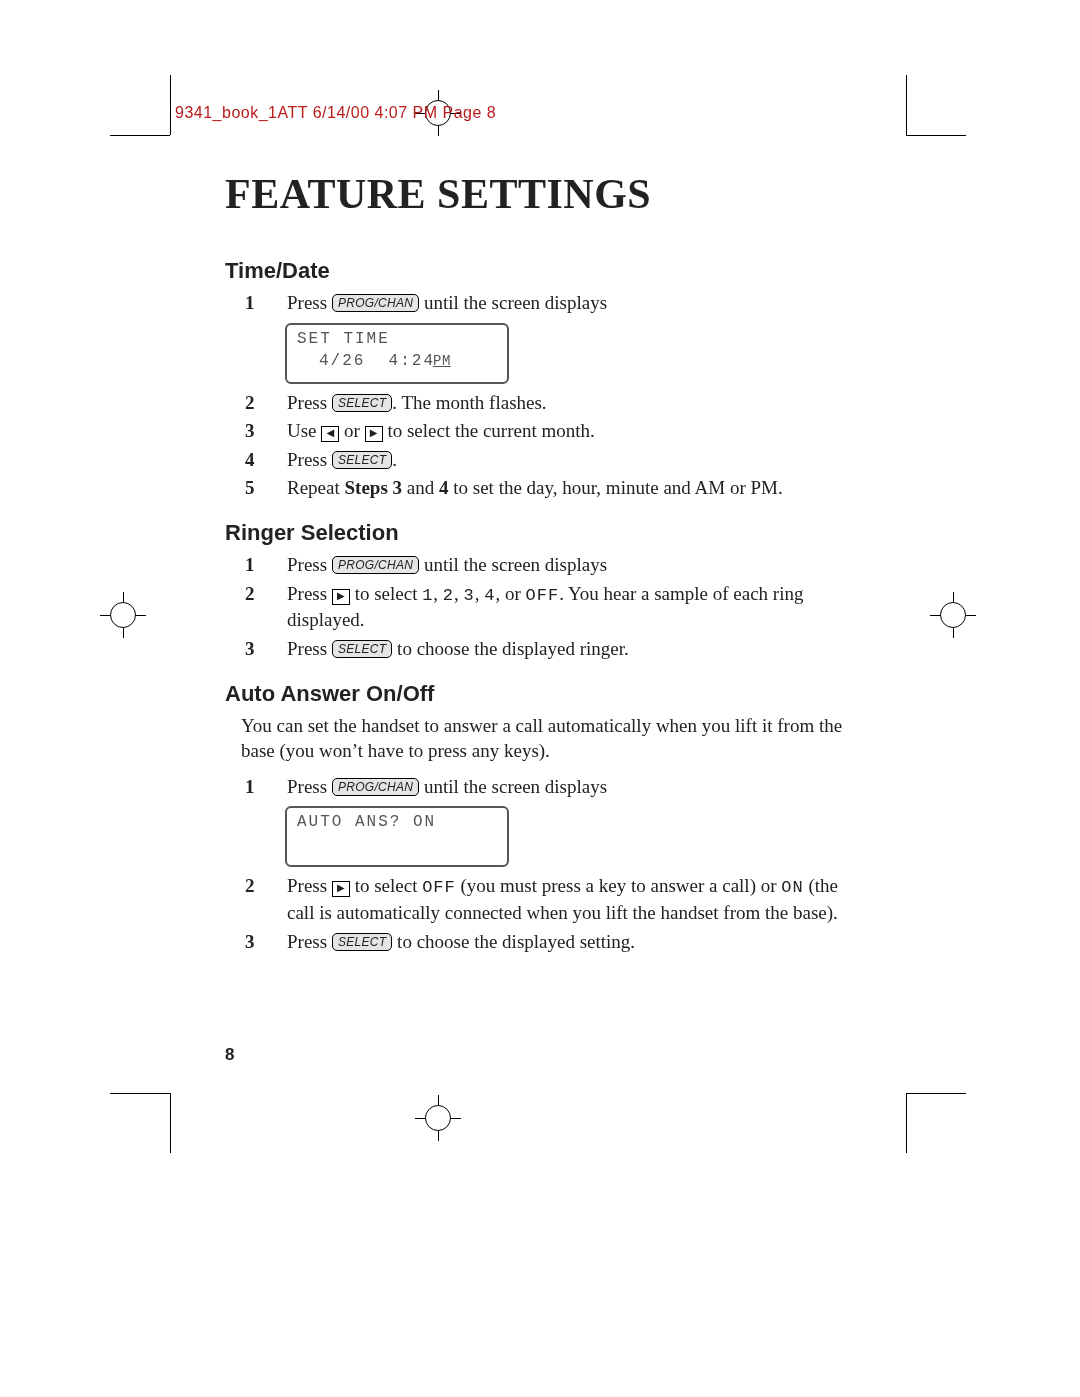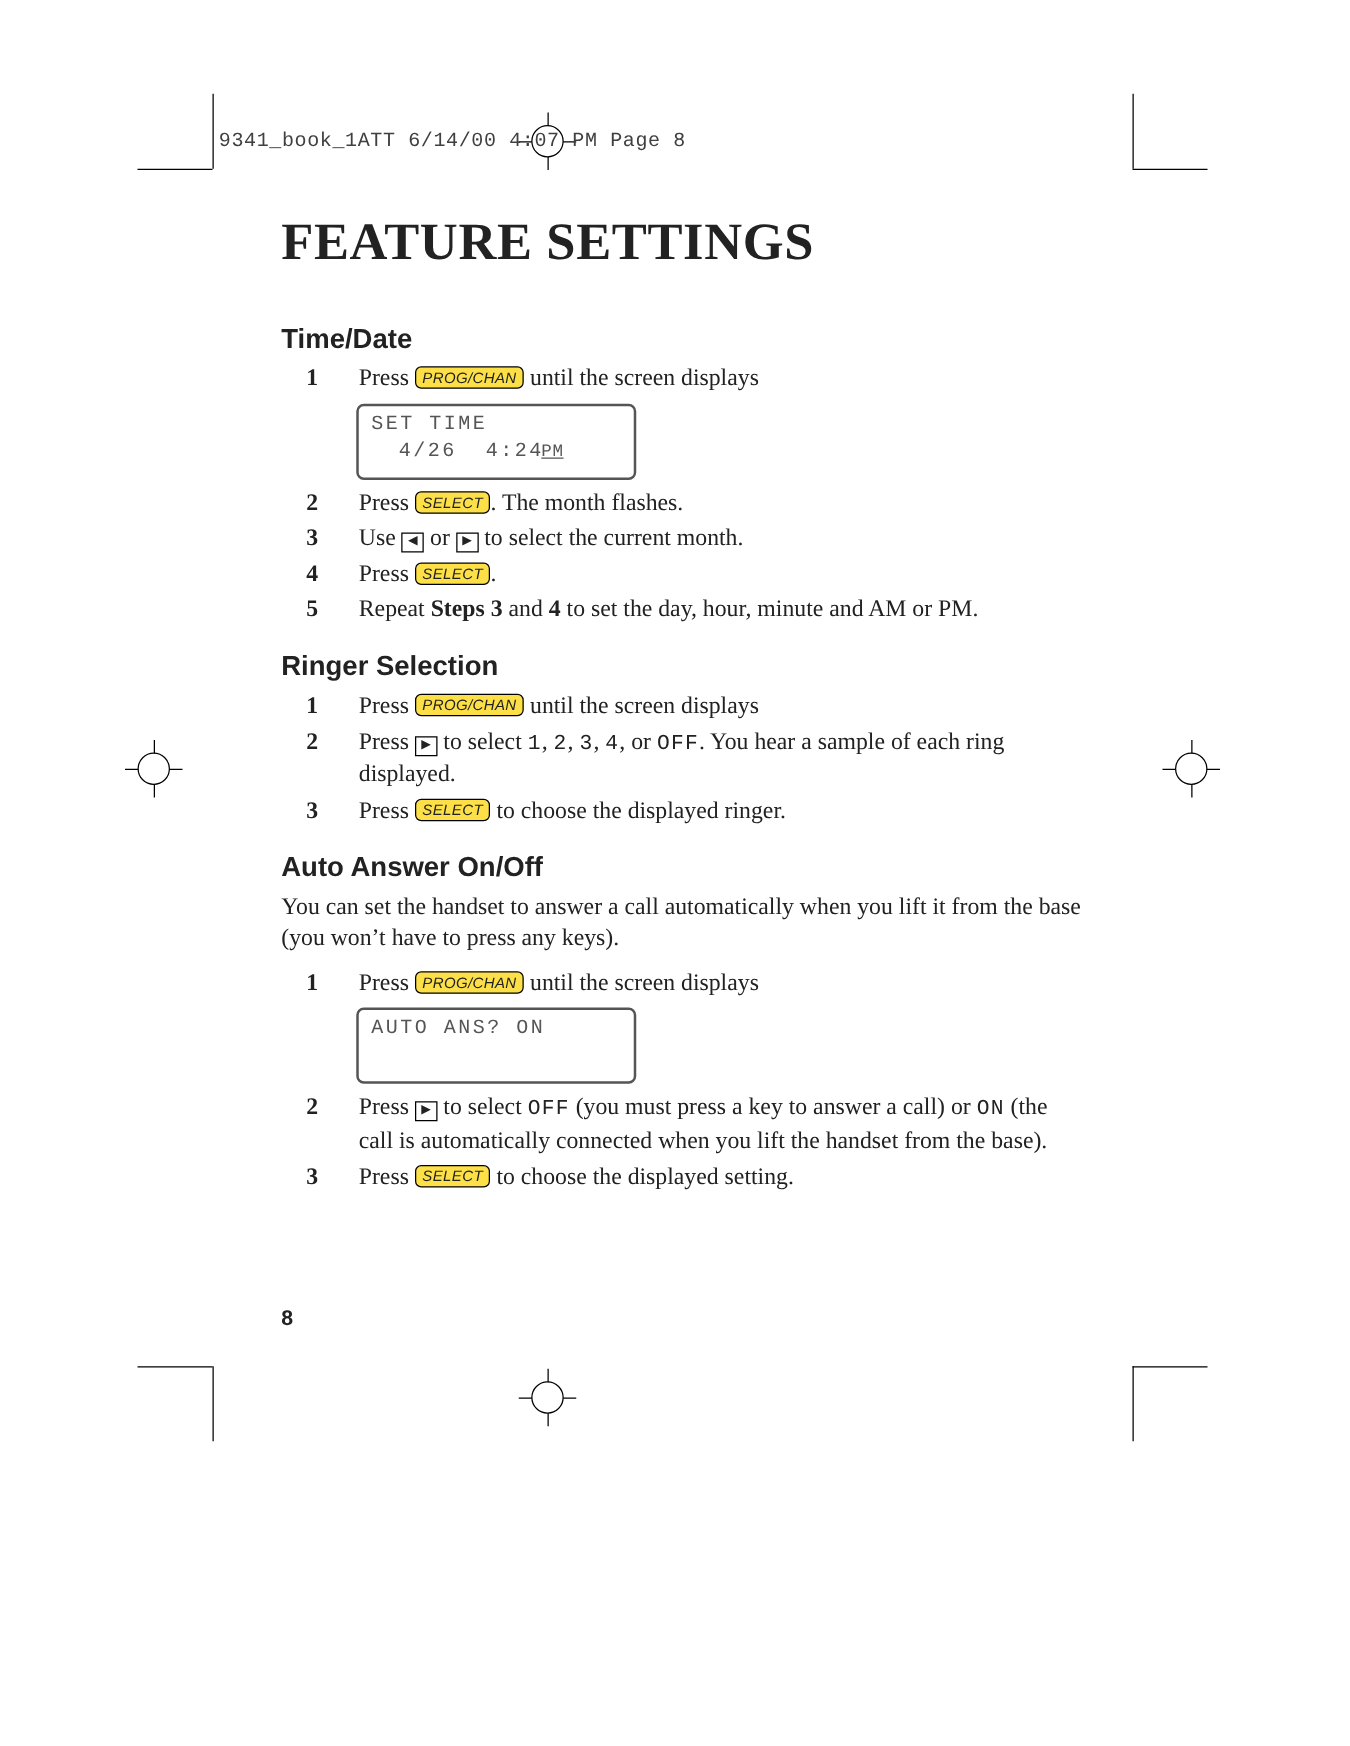--- a/index.html
+++ b/index.html
@@ -49,24 +49,24 @@
     left: 50%;
     height: 100%;
     width: 1px;
     background: #000;
   }
 
   .slug {
     position: absolute;
     left: 175px;
     top: 104px;
-    font-family: Liberation Mono, monospace;
+    font-family: Liberation Sans, sans-serif;
     font-size: 16px;
     letter-spacing: 0.5px;
-    color: #404040;
+    color: #b91c1c;
   }
 
   .content {
     position: absolute;
     left: 225px;
     top: 170px;
     width: 640px;
   }
 
   .page-title {
@@ -81,21 +81,21 @@
   .section-heading {
     font-family: "Helvetica Neue", Helvetica, Arial, sans-serif;
     font-weight: 700;
     font-size: 22px;
     margin: 18px 0 6px 0;
   }
 
   .intro {
     font-size: 19px;
     line-height: 1.35;
-    margin: 4px 0 10px 0;
+    margin: 4px 0 10px 16px;
   }
 
   .step {
     display: flex;
     align-items: flex-start;
     margin: 2px 0;
     font-size: 19px;
     line-height: 1.4;
   }
   .step .num {
@@ -115,21 +115,21 @@
     border-radius: 5px;
     padding: 0 5px;
     font-family: "Helvetica Neue", Helvetica, Arial, sans-serif;
     font-style: italic;
     font-weight: 400;
     font-size: 12px;
     line-height: 16px;
     height: 16px;
     vertical-align: 2px;
     letter-spacing: 0.3px;
-    background: #fde047;
+    background: #e5e5e5;
   }
   .arrow-key {
     display: inline-block;
     border: 1px solid #000;
     width: 16px;
     height: 14px;
     line-height: 12px;
     font-size: 10px;
     text-align: center;
     vertical-align: 1px;

